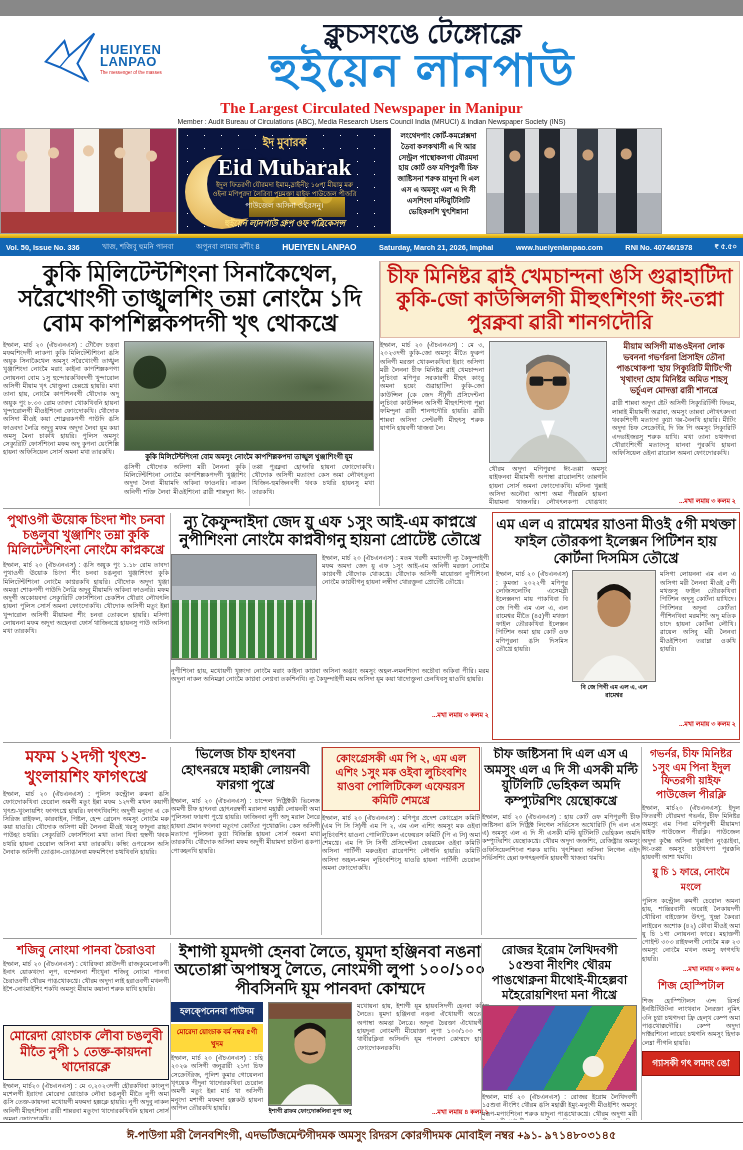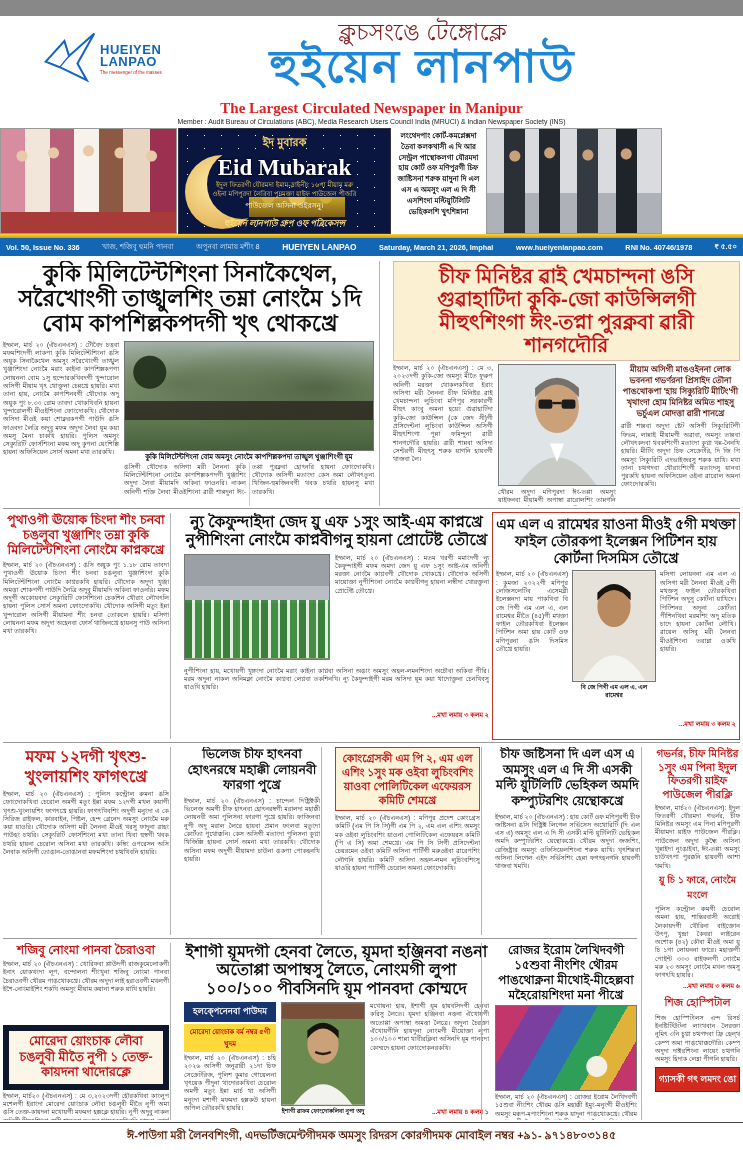--- a/index.html
+++ b/index.html
@@ -7,21 +7,21 @@
   #page{position:relative;width:743px;height:1150px;background:#fff;margin:16px auto;
         font-family:"Liberation Sans",sans-serif;overflow:hidden;color:#111}
   
   .masthead{position:absolute;top:0;left:0;width:743px;height:112px}
   .logo{position:absolute;left:42px;top:12px;display:flex;align-items:flex-start}
   .logo svg{width:56px;height:56px}
   .logo-text{margin-left:2px;margin-top:16px;line-height:.95}
   .logo-name{color:#1266b4;font-weight:bold;font-size:13px;letter-spacing:.5px}
   .logo-tag{color:#d31f1f;font-size:4.6px;margin-top:2px;white-space:nowrap}
   .titles{position:absolute;left:110px;right:8px;top:4px;text-align:center}
-  .title-script{color:#7f1d1d;font-weight:400;font-size:23px;line-height:1.05}
+  .title-script{color:#0f172a;font-weight:700;font-size:27px;line-height:1.05}
   .title-main{color:#1e88d8;font-weight:800;font-size:45px;line-height:1.0;letter-spacing:2px}
   .red-tagline{position:absolute;top:84px;left:0;width:100%;text-align:center;
        color:#e02020;font-family:"Liberation Serif",serif;font-size:15px;font-weight:bold}
   .member-line{position:absolute;top:102px;left:0;width:100%;text-align:center;font-size:6.9px;color:#222}
   
   .photo-strip{position:absolute;top:112px;left:0;width:743px;height:106px;display:flex;gap:1px;background:#fff}
   .sphoto{height:106px;border:1px solid #999}
   .sp-left{width:177px;background:
      radial-gradient(circle at 12% 26%,#e8c9a8 5px,transparent 6px),
      radial-gradient(circle at 30% 23%,#e8c9a8 5px,transparent 6px),
@@ -61,21 +61,21 @@
   .date-bar{position:absolute;top:222px;left:0;width:743px;height:18px;background:#1266b4;color:#fff;
        display:flex;align-items:center;justify-content:space-between;padding:0 6px;font-size:7.3px;font-weight:bold}
   .db-dim{color:#dce9f7;font-weight:normal}
   .db-paper{font-size:8.4px}
   
   .blk{position:absolute;overflow:hidden}
   .bd{font-size:6.3px;line-height:1.32;text-align:justify;color:#1c1c1c}
   .more{color:#cc0000;font-size:6.4px;font-weight:bold;text-align:right;margin-top:1px}
   .cap{font-size:6.9px;font-weight:bold;text-align:center;line-height:1.2;margin:2px 0;color:#000}
   .hsep{position:absolute;height:1px;background:#9a9a9a}
-  .vline{border-left:1px solid #b5b5b5;padding-left:13px}
+  .vline{border-left:1px solid #b5b5b5;padding-left:0}
   .hd-a{font-size:22.5px;font-weight:800;line-height:1.12;text-align:center;color:#0d0d0d}
   .hd-b{font-size:20px;font-weight:800;line-height:1.15;text-align:center;color:#c41414;
         background:#fbf0d2;border:1px solid #dfb9a9;padding:3px 4px}
   .hd-red{color:#c41414;font-weight:800;text-align:center}
   .hd-blk{color:#0d0d0d;font-weight:800;text-align:center}
   .photo{border:1px solid #777;display:block}
   .ph-hills{width:100%;height:110px;background-image:
       radial-gradient(circle at 10% 28%,rgba(30,45,25,.9) 16px,transparent 17px),
       linear-gradient(transparent 55%,rgba(42,38,30,.82) 55%,rgba(42,38,30,.82) 72%,transparent 72%),
       radial-gradient(ellipse at 78% 42%,rgba(76,96,64,.9),transparent 60%),
@@ -85,21 +85,21 @@
       repeating-linear-gradient(90deg,rgba(46,125,50,.88) 0 7px,rgba(236,245,233,.92) 7px 10px,rgba(56,142,60,.88) 10px 17px,rgba(255,255,255,.75) 17px 19px),
       linear-gradient(#9aa0a6 0 30%,#b9bec4 30% 46%,#8a9472 46%);
       background-size:100% 56%,100% 100%;background-position:0 100%,0 0;background-repeat:no-repeat}
   .ph-memorial{width:100%;height:86px;background:
       radial-gradient(circle at 72% 72%,#f5f0e6 10px,transparent 11px),
       linear-gradient(120deg,#c2366b 0 18%,#7b3fa0 18% 36%,#2f6fb3 36% 54%,#2e9e58 54% 70%,#e0b23a 70% 85%,#c2366b 85%)}
   .bluebox{background:#16346e;color:#fff;font-size:8.6px;font-weight:bold;text-align:center;padding:3px 2px}
   .yellowstrip{background:#ffd93b;color:#c40000;font-size:6.8px;font-weight:bold;text-align:center;padding:2px 1px;margin:2px 0}
   .redbox-ad{background:#d22a1e;color:#fff;text-align:center;font-size:9px;font-weight:bold;padding:4px 2px;margin-top:4px;border:1px solid #8c130c}
   .creambox{border:1.5px solid #c0392b;background:#fdf3d9;padding:3px}
-  .graybox{border:6px solid #0f172a;background:#fcf6e8;padding:3px;margin-top:3px}
+  .graybox{border:1px solid #0f172a;background:#fcf6e8;padding:3px;margin-top:3px}
   .intro-bold{font-size:8.2px;font-weight:bold;color:#5a1208;text-align:center;line-height:1.35;margin-bottom:3px}
   .subhead-red{color:#c41414;font-weight:800;text-align:center;font-size:9.5px;margin:3px 0 2px}
   
   .contact-strip{position:absolute;top:1106px;left:0;width:743px;height:28px;border-top:1.5px solid #444;
        display:flex;align-items:center;justify-content:center;color:#5a2008;font-weight:bold;font-size:11px}
 </style>
 </head>
 <body>
 
 <div id="page">

